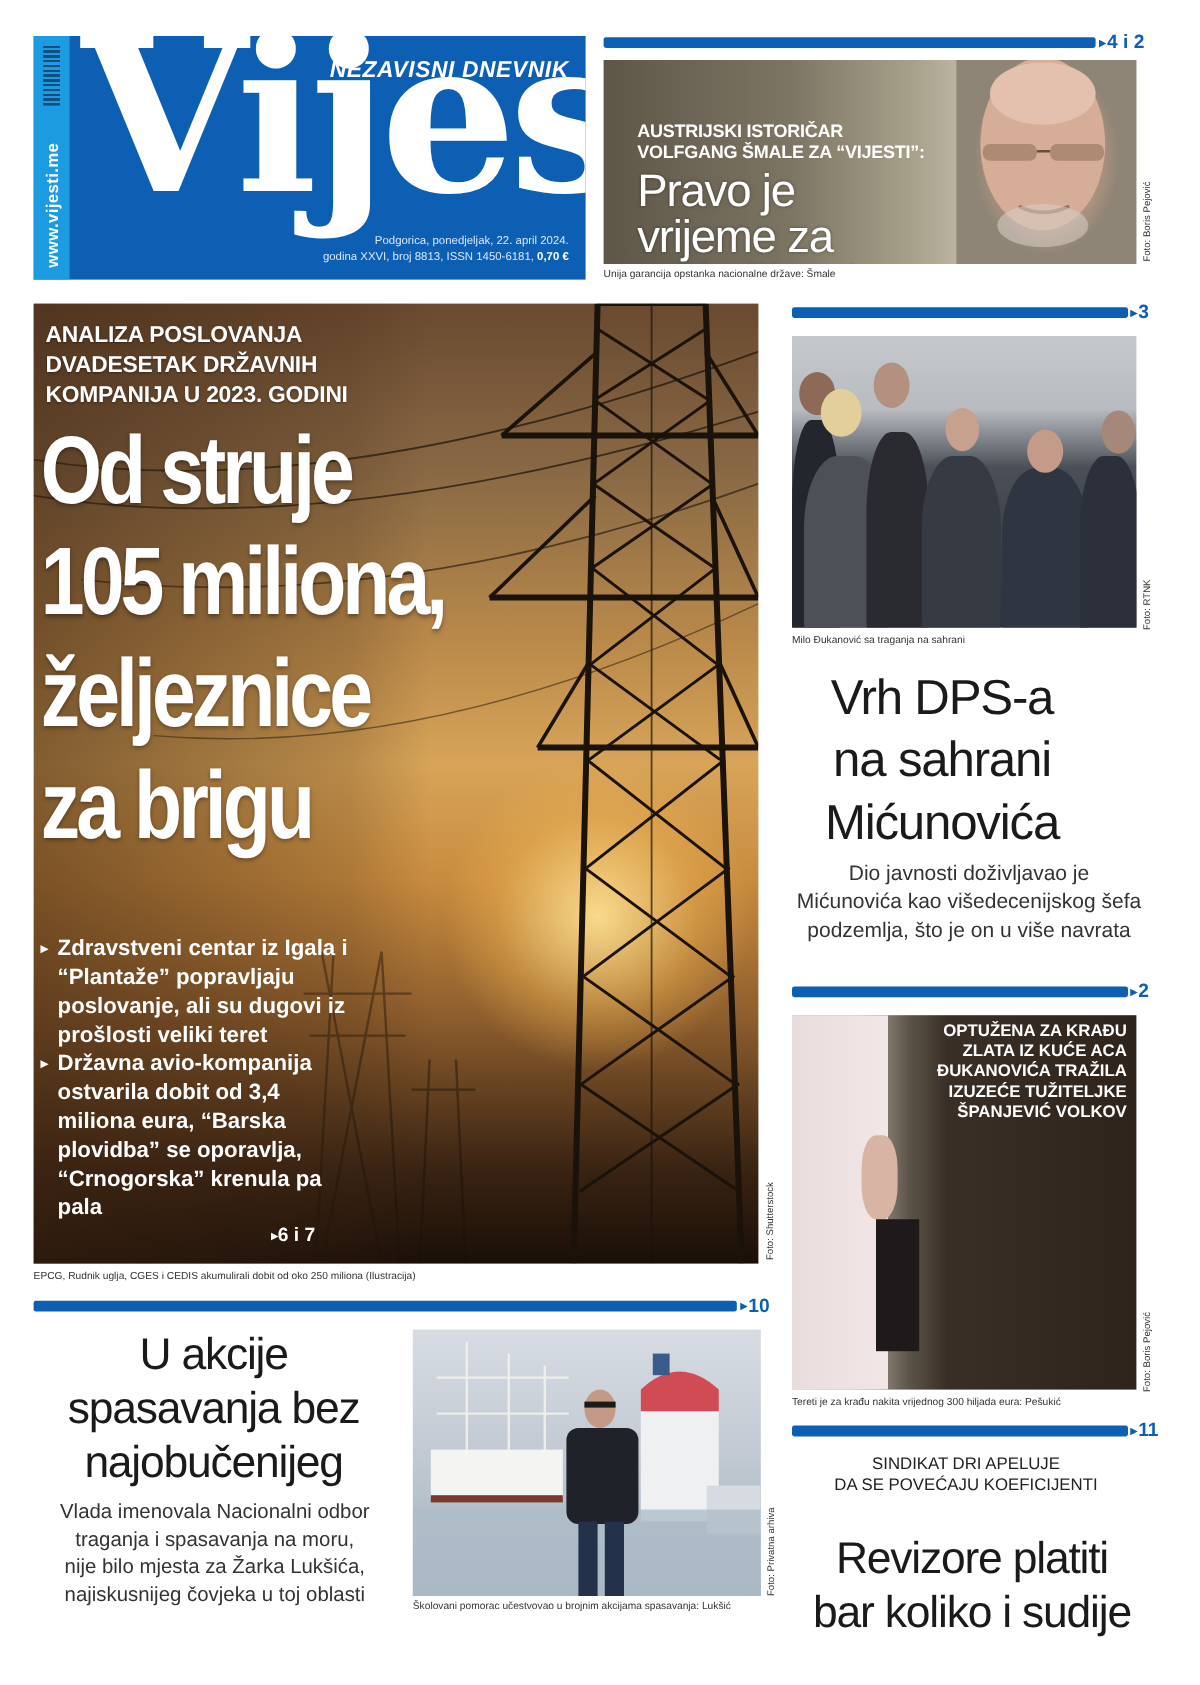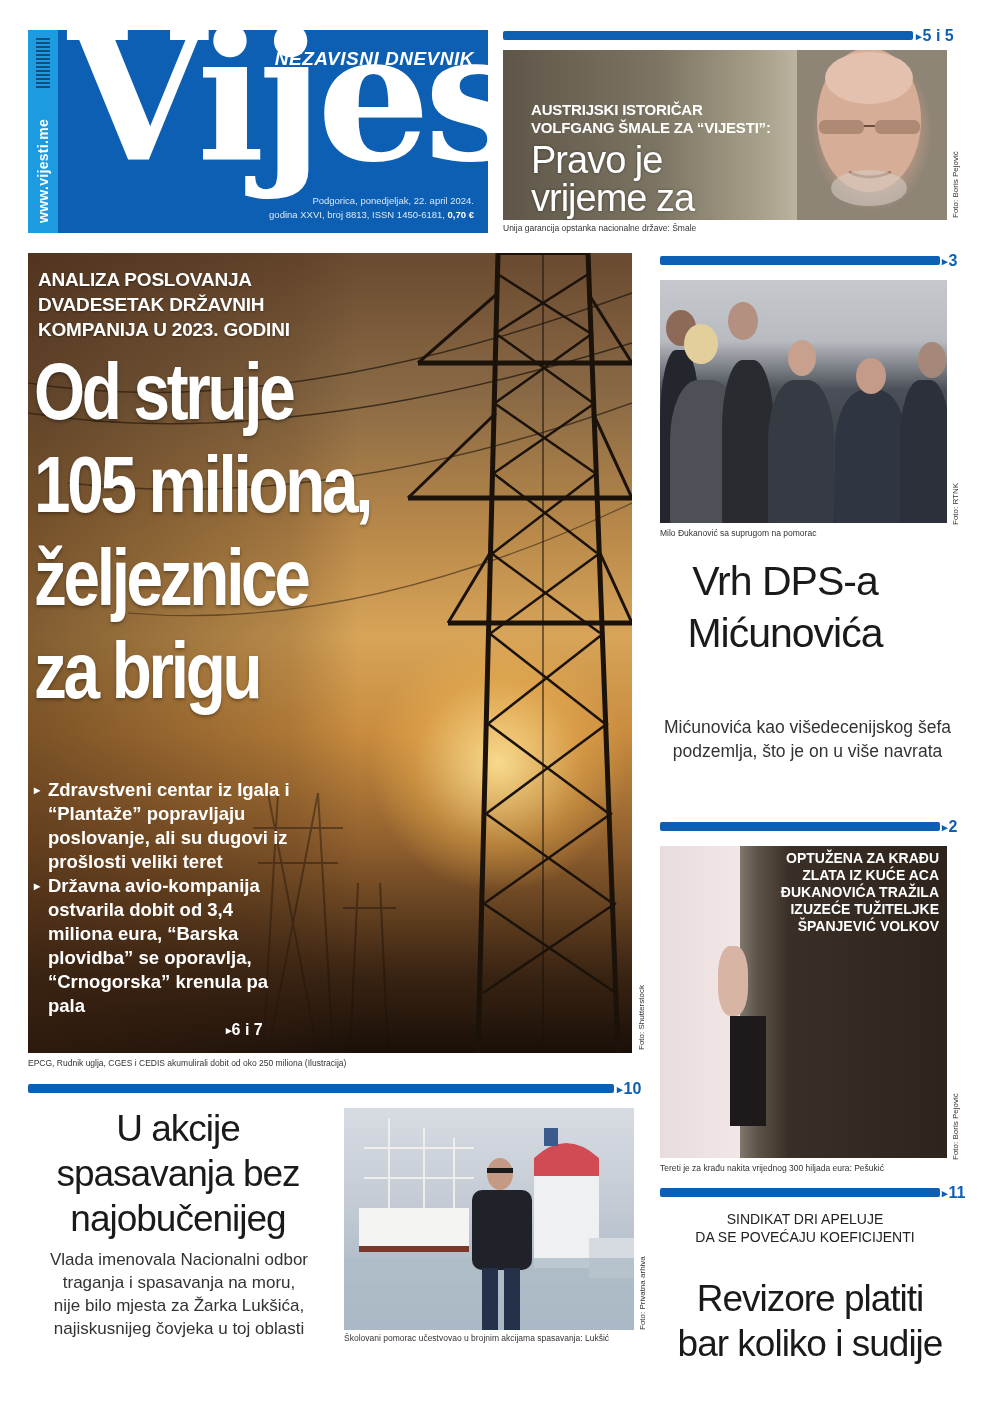--- a/index.html
+++ b/index.html
@@ -91,21 +91,21 @@
     <div>Podgorica, ponedjeljak, 22. april 2024.</div>
     <div>
       <span>godina XXVI, broj 8813, ISSN 1450-6181,</span>
       <b>0,70 €</b>
     </div>
   </div>
 </div>
 
 <div class="abs rule" style="left:503px; top:31px; width:410px;"></div>
 <div class="abs ref" style="left:916px; top:29px;">
-  <span class="tri">▸</span><span>5 i 5</span>
+  <span class="tri">▸</span><span>4 i 2</span>
 </div>
 
 <div class="abs interview">
   <div class="interview-photo">
     <svg width="150" height="170" viewBox="0 0 150 170">
       <ellipse cx="72" cy="70" rx="52" ry="72" fill="#d6ad97"></ellipse>
       <ellipse cx="72" cy="28" rx="44" ry="26" fill="#e3c1ae"></ellipse>
       <rect x="22" y="70" width="45" height="14" rx="6" fill="#8e6b55" opacity="0.55"></rect>
       <rect x="78" y="70" width="45" height="14" rx="6" fill="#8e6b55" opacity="0.55"></rect>
       <line x1="67" y1="76" x2="78" y2="76" stroke="#6a4d3c" stroke-width="2"></line>
@@ -194,27 +194,29 @@
   <div class="person" style="left:62px; top:80px; width:52px; height:170px; background:#2a2b31;"></div>
   <div class="head" style="left:68px; top:22px; width:30px; height:38px; background:#b49080;"></div>
   <div class="person" style="left:108px; top:100px; width:66px; height:150px; background:#363a43;"></div>
   <div class="head" style="left:128px; top:60px; width:28px; height:36px; background:#c7a08e;"></div>
   <div class="person" style="left:175px; top:110px; width:72px; height:140px; background:#2f3541;"></div>
   <div class="head" style="left:196px; top:78px; width:30px; height:36px; background:#c49a88;"></div>
   <div class="person" style="left:240px; top:100px; width:50px; height:150px; background:#2b303b;"></div>
   <div class="head" style="left:258px; top:62px; width:28px; height:36px; background:#a5887a;"></div>
 </div>
 <div class="abs credit-v" style="left:951px; top:480px; height:45px;">Foto: RTNK</div>
-<div class="abs caption" style="left:660px; top:528px;">Milo Đukanović sa suprugom na pomorac</div>
+<div class="abs caption" style="left:660px; top:528px;">Milo Đukanović sa traganja na sahrani</div>
 
 <div class="abs story-title" style="left:635px; top:555px; width:300px; font-size:41px; line-height:52px;">
   <div>Vrh DPS-a</div>
+  <div>na sahrani</div>
   <div>Mićunovića</div>
 </div>
 <div class="abs story-deck" style="left:650px; top:715px; width:315px; font-size:17.5px; line-height:24px;">
+  <div>Dio javnosti doživljavao je</div>
   <div>Mićunovića kao višedecenijskog šefa</div>
   <div>podzemlja, što je on u više navrata</div>
 </div>
 
 <div class="abs rule" style="left:660px; top:822px; width:280px;"></div>
 <div class="abs ref" style="left:942px; top:820px;">
   <span class="tri">▸</span><span>2</span>
 </div>
 
 <div class="abs theft-photo">

